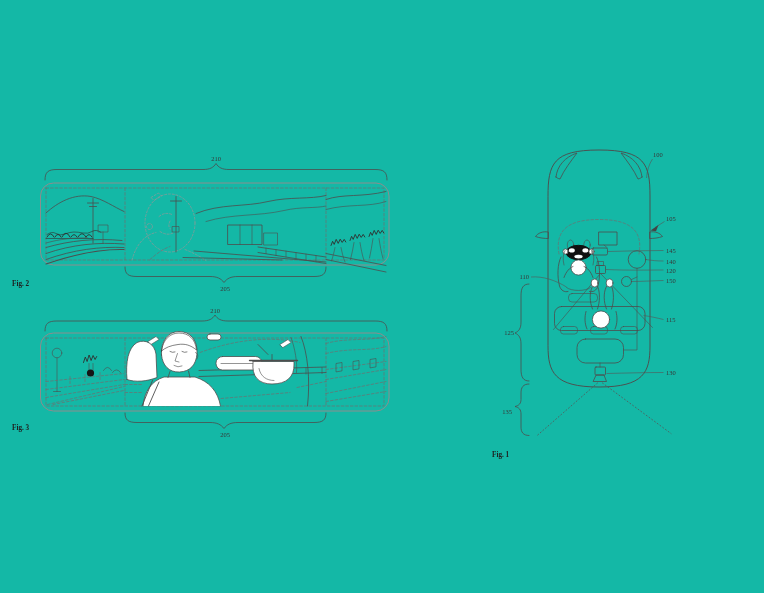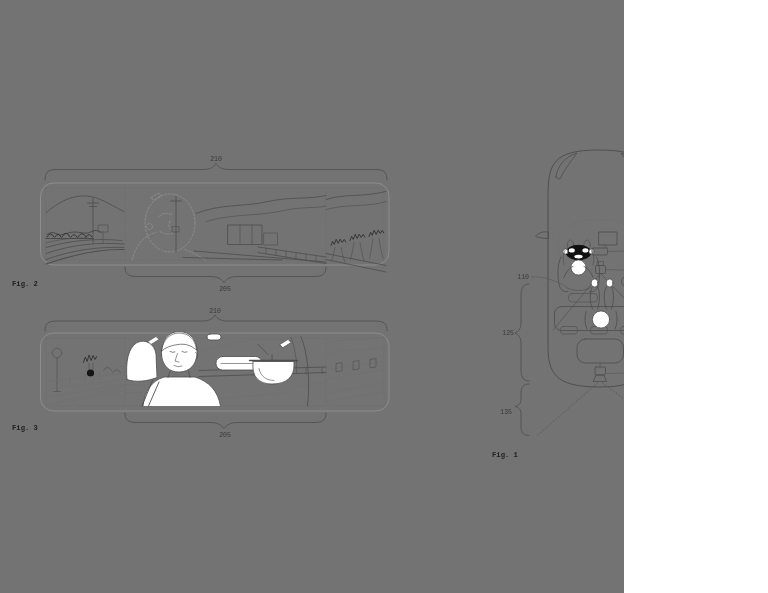--- a/index.html
+++ b/index.html
@@ -1,17 +1,17 @@
 <!DOCTYPE html>
 <html><head>
 <meta charset="utf-8">
 <style>
   html,body{margin:0;padding:0;background:#ffffff;}
-  .page{position:relative;width:624px;height:593px;background:#737373;overflow:hidden;
-        font-family:Liberation Mono, monospace;}
+  .page{position:relative;width:764px;height:593px;background:#14b8a6;overflow:hidden;
+        font-family:Liberation Serif, serif;}
   svg{display:block;}
   .frame{stroke:#8d8d8d;stroke-width:1;fill:none;}
   .ink{stroke:#4d4d4d;stroke-width:.8;fill:none;stroke-linecap:round;stroke-linejoin:round;}
   .ink2{stroke:#2f2f2f;stroke-width:.9;fill:none;stroke-linecap:round;stroke-linejoin:round;}
   .thin{stroke-width:.6;}
   .dash{stroke:#6f6f6f;stroke-width:.7;fill:none;stroke-dasharray:2.6,2;stroke-linecap:round;}
   .ghost{stroke:#979797;stroke-width:.7;fill:none;stroke-dasharray:2,1.8;stroke-linecap:round;}
   .dot{stroke:#555555;stroke-width:.8;fill:none;stroke-dasharray:1,2.4;stroke-linecap:round;}
   .lead{stroke:#555555;stroke-width:.6;fill:none;}
   .wfill{fill:#ffffff;}

